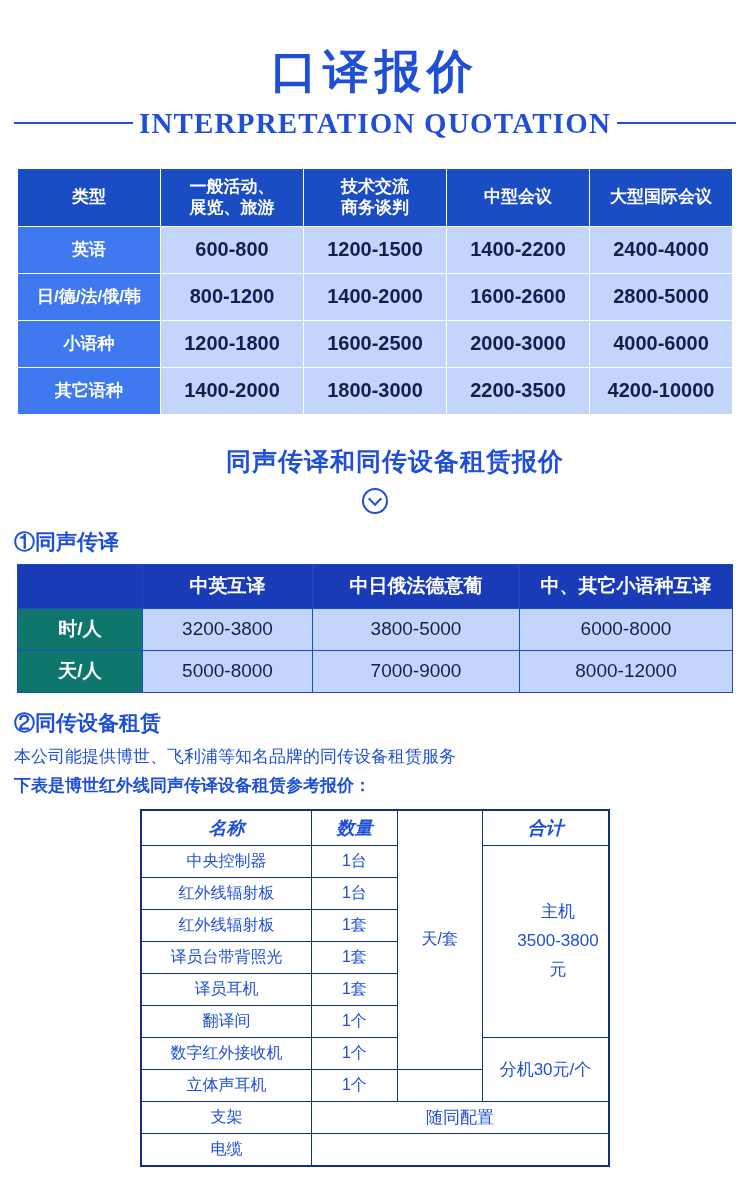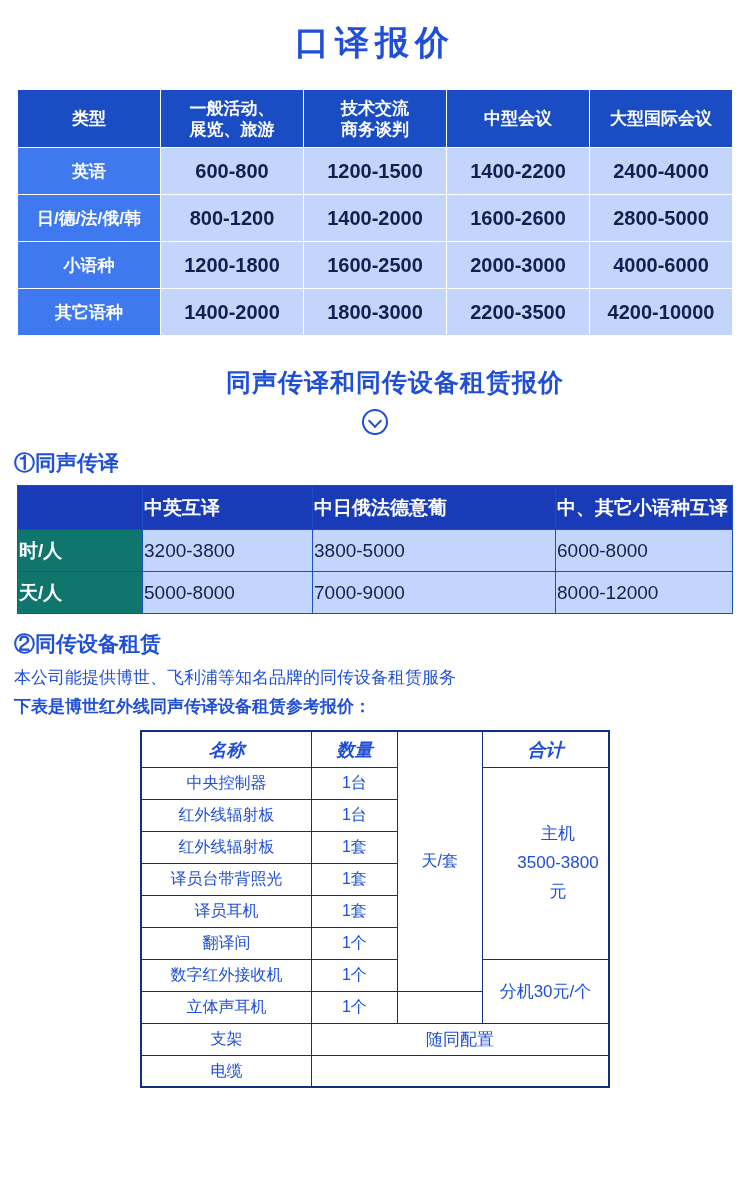--- a/index.html
+++ b/index.html
@@ -14,24 +14,24 @@
     width: 750px;
     height: 1186px;
     background: #ffffff;
     overflow: hidden;
   }
 
   
   .title-cn {
     text-align: center;
     color: #1f4fd8;
-    font-size: 34px;
+    font-size: 46px;
     font-weight: bold;
     letter-spacing: 6px;
-    padding-top: 24px;
+    padding-top: 46px;
     line-height: 1.1;
     font-family: "Liberation Sans", sans-serif;
   }
   .subtitle-row {
     display: flex;
     align-items: center;
     justify-content: center;
     margin-top: 10px;
     padding: 0 14px;
   }
@@ -128,21 +128,21 @@
 
   
   .si-table {
     width: 716px;
     margin: 0 auto;
     table-layout: fixed;
     border: 1px solid #1a4cc4;
   }
   .si-table th, .si-table td {
     border: 1px solid #1a4cc4;
-    text-align: left;
+    text-align: center;
     height: 42px;
     font-size: 19px;
     color: #11204f;
   }
   .si-table thead th {
     background: #1a3bb8;
     color: #ffffff;
     font-weight: bold;
     font-size: 19px;
     height: 44px;
@@ -190,20 +190,25 @@
   .eq-table .c-unit { width: 85px; }
   .eq-table .c-sum  { width: 126px; }
   .eq-table .big { font-size: 17px; line-height: 1.7; padding-left: 27px; }
 </style>
 </head>
 <body>
 
 <div class="page">
 
   <div class="title-cn">口译报价</div>
+  <div class="subtitle-row">
+    <span class="subtitle-line"></span>
+    <span class="title-en">INTERPRETATION QUOTATION</span>
+    <span class="subtitle-line"></span>
+  </div>
 
   <table class="main-table">
     <thead>
       <tr>
         <th>类型</th>
         <th>
           <div>一般活动、</div>
           <div>展览、旅游</div>
         </th>
         <th>
@@ -250,21 +255,21 @@
   <div class="chevron-wrap">
     <span class="chevron"></span>
   </div>
 
   <div class="sub-head">①同声传译</div>
   <table class="si-table">
     <thead>
       <tr>
         <th class="blank" style="width:125px"></th>
         <th style="width:170px">中英互译</th>
-        <th style="width:243px">中日俄法德意葡</th>
+        <th style="width:207px">中日俄法德意葡</th>
         <th>中、其它小语种互译</th>
       </tr>
     </thead>
     <tbody>
       <tr>
         <td class="rowhead">时/人</td>
         <td class="val">3200-3800</td>
         <td class="val">3800-5000</td>
         <td class="val">6000-8000</td>
       </tr>

